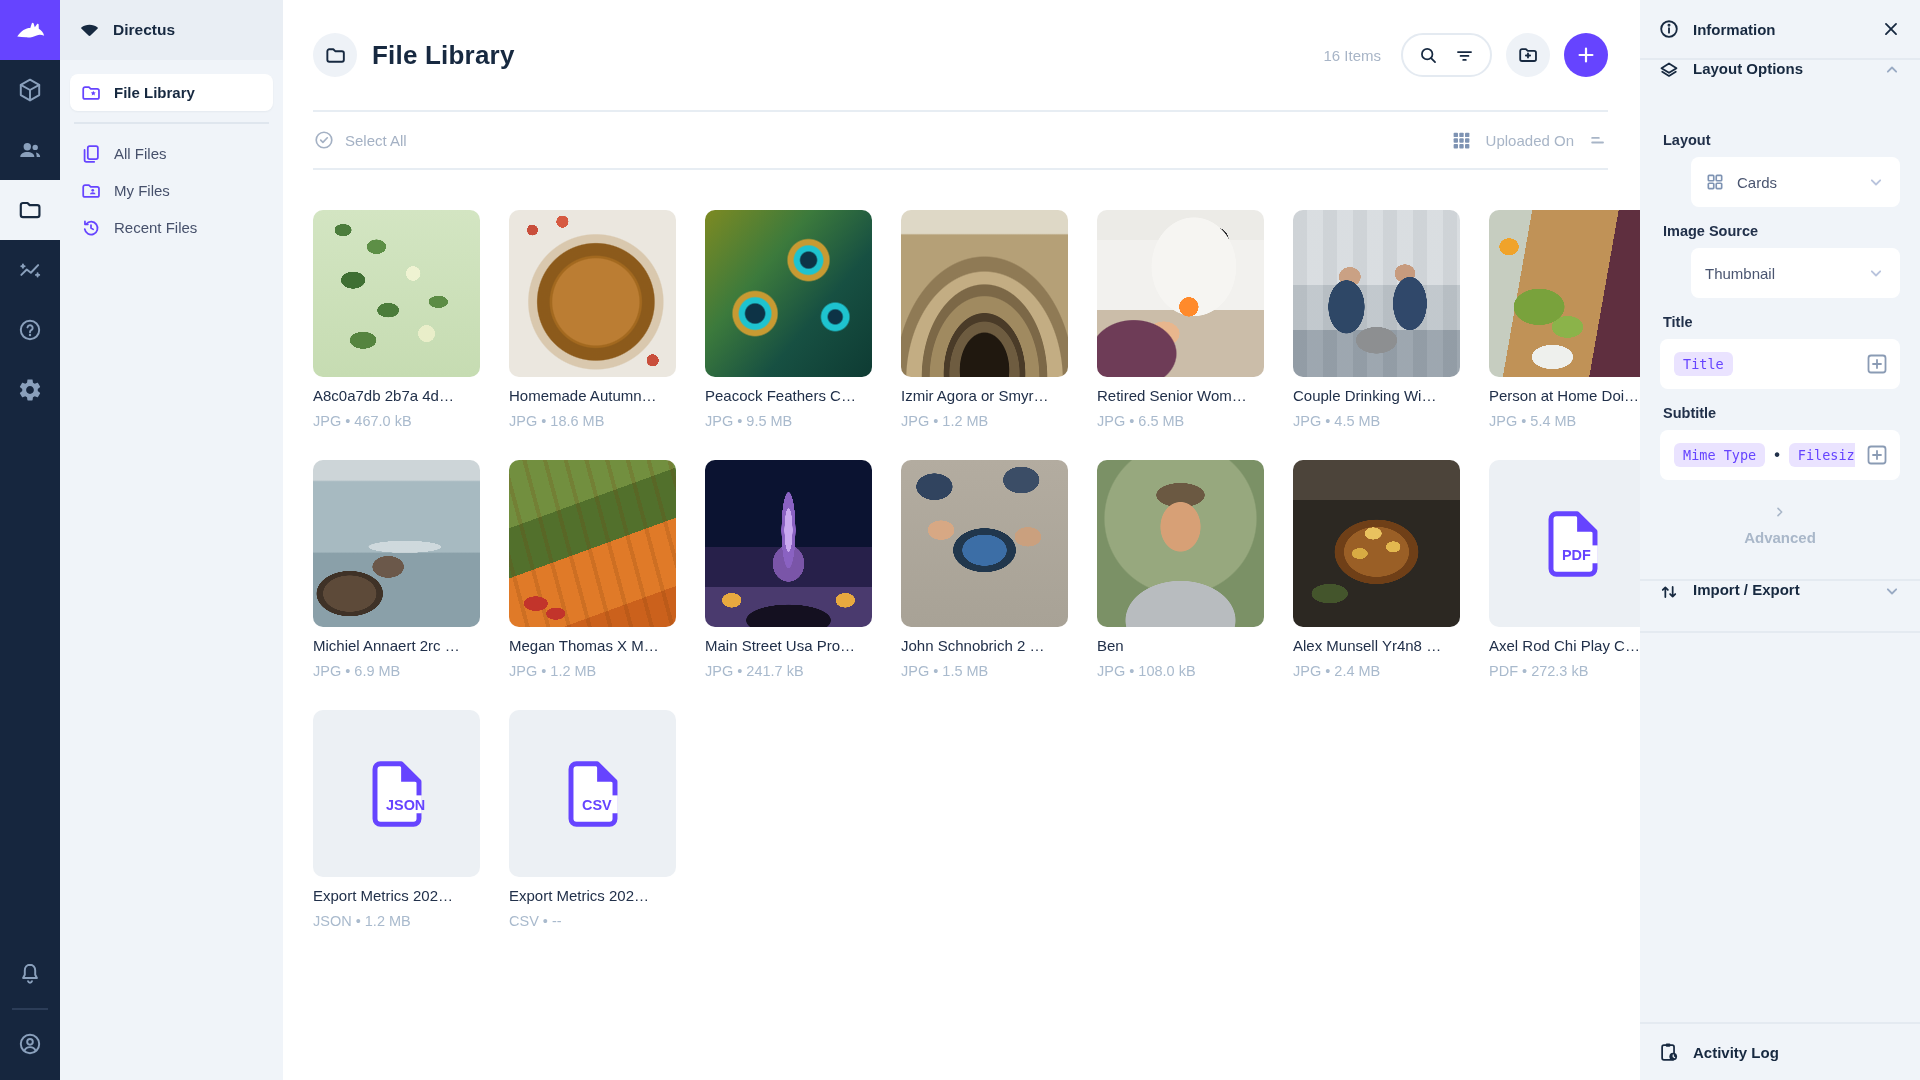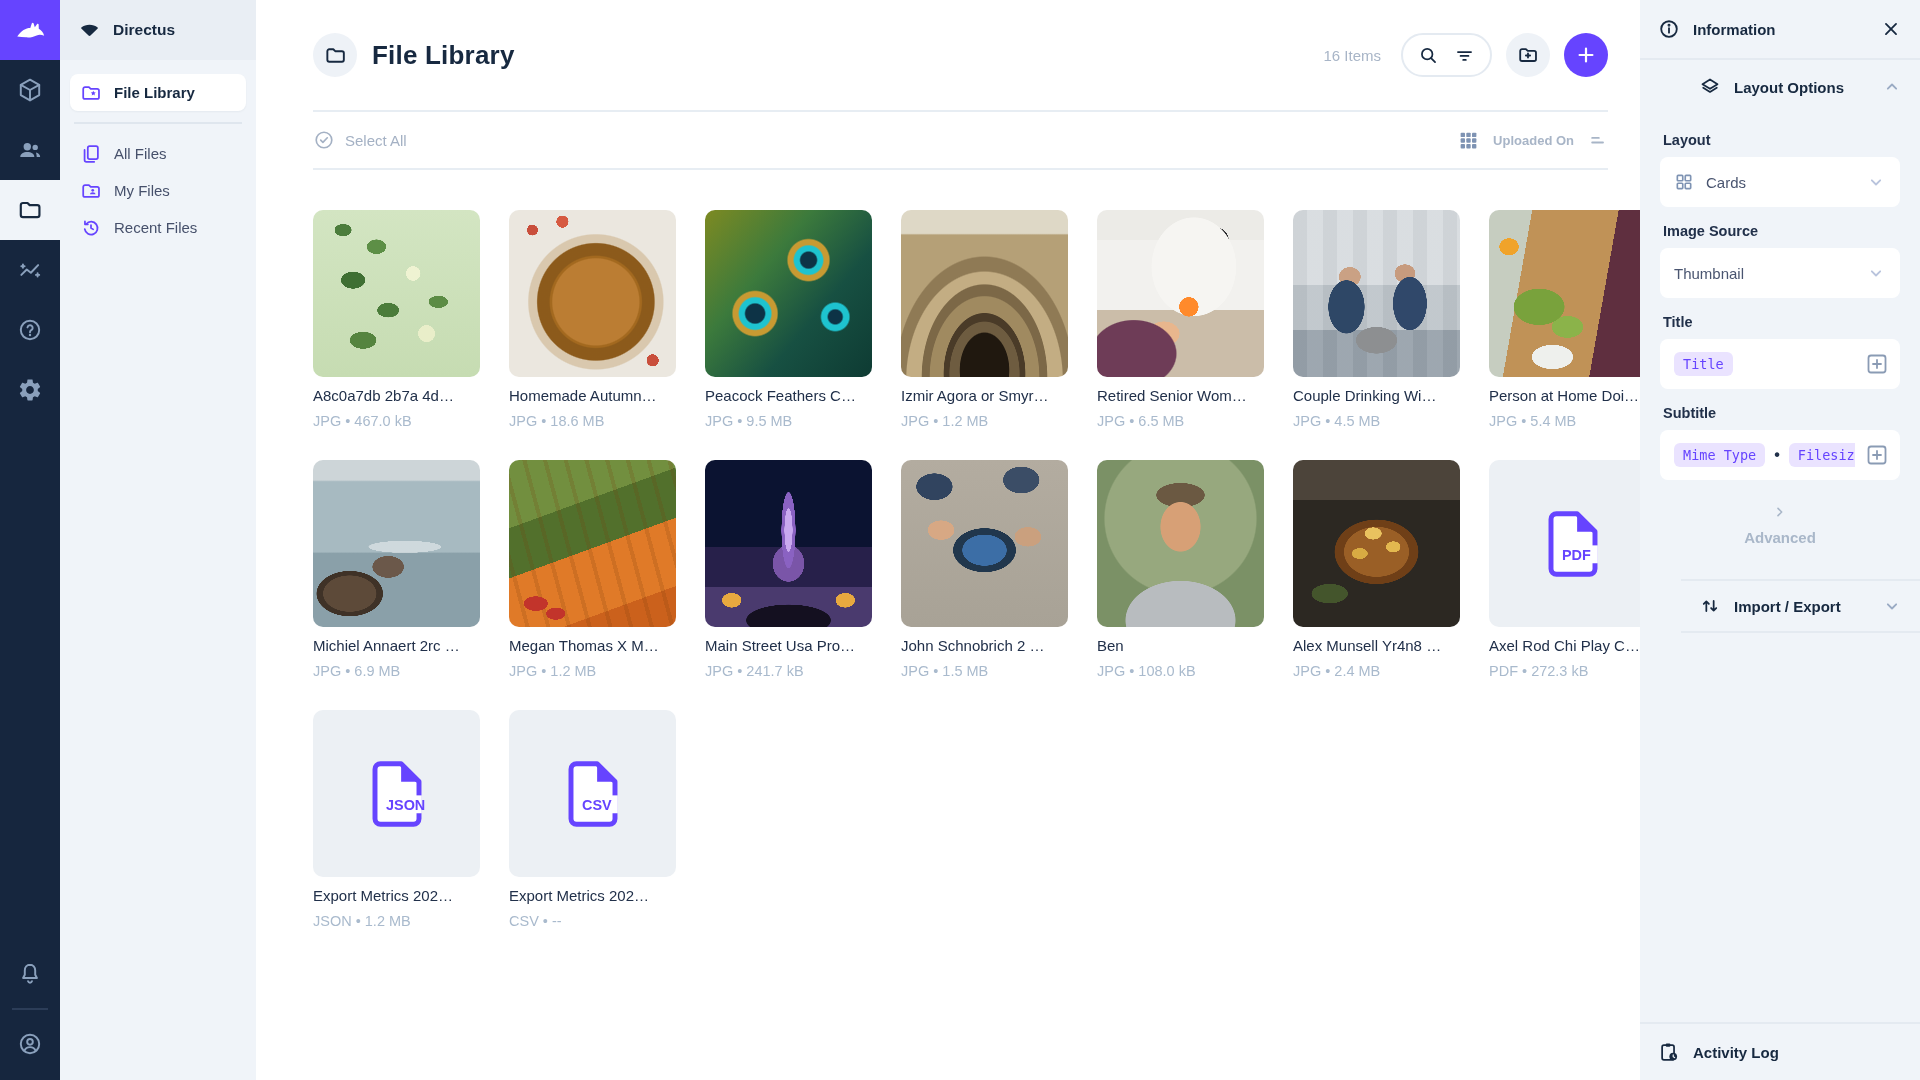--- a/index.html
+++ b/index.html
@@ -12,21 +12,21 @@
   .module-item { width:60px; height:60px; display:flex; align-items:center; justify-content:center; cursor:pointer; }
   .module-item svg { width:26px; height:26px; }
   .module-item .stroke { stroke:#8aa0bc; stroke-width:1.8; fill:none; stroke-linecap:round; stroke-linejoin:round; }
   .module-item .fill { fill:#8aa0bc; }
   .module-item.active { background:#f0f4f9; }
   .module-item.active .stroke { stroke:#172940; stroke-width:2; }
   .module-spacer { flex:1; }
   .module-divider { height:2px; background:#2c3d58; margin:4px 12px; }
 
   
-  .nav { position:absolute; left:60px; top:0; width:196px; height:1080px; background:#f0f4f9; }
+  .nav { position:absolute; left:60px; top:0; width:223px; height:1080px; background:#f0f4f9; }
   .nav-header { height:60px; background:#e9eef4; display:flex; align-items:center; padding:0 18px; gap:12px; cursor:pointer; }
   .nav-header svg { width:23px; height:23px; }
   .nav-title { font-size:15.5px; font-weight:600; color:#172940; }
   .nav-list { padding:14px 10px 0 10px; }
   .nav-item { height:37px; display:flex; align-items:center; gap:12px; padding:0 10px; border-radius:8px; cursor:pointer; color:#46506b; font-size:15px; font-weight:500; }
   .nav-item svg { width:22px; height:22px; }
   .nav-item .nstroke { stroke:#6644ff; stroke-width:1.9; fill:none; stroke-linecap:round; stroke-linejoin:round; }
   .nav-item .nfill { fill:#6644ff; }
   .nav-item.active { background:#ffffff; color:#172940; font-weight:600; box-shadow:0 1px 2px rgba(23,41,64,.05); }
   .nav-divider { height:2px; background:#dfe6ee; margin:11px 4px; }
@@ -45,21 +45,21 @@
   .circle-btn { width:44px; height:44px; border-radius:50%; border:none; background:#eef2f7; display:flex; align-items:center; justify-content:center; cursor:pointer; }
   .circle-btn svg { width:22px; height:22px; stroke:#172940; stroke-width:2; fill:none; stroke-linecap:round; stroke-linejoin:round; }
   .add-btn { width:44px; height:44px; border-radius:50%; border:none; background:#6644ff; display:flex; align-items:center; justify-content:center; cursor:pointer; }
   .add-btn svg { width:22px; height:22px; stroke:#fff; stroke-width:2.4; stroke-linecap:round; }
 
   .toolbar { height:60px; margin:0 32px 0 30px; border-top:2px solid #e7edf3; border-bottom:2px solid #e7edf3; display:flex; align-items:center; }
   .select-all { display:flex; align-items:center; gap:10px; color:#a4b1c4; font-size:15px; font-weight:500; cursor:pointer; background:none; border:none; }
   .select-all svg { width:22px; height:22px; stroke:#a4b1c4; stroke-width:1.8; fill:none; stroke-linecap:round; stroke-linejoin:round; }
   .toolbar-right { margin-left:auto; display:flex; align-items:center; gap:14px; }
   .layout-toggle svg { width:21px; height:21px; }
-  .sort-field { color:#a8b5c7; font-size:13px; font-weight:700; cursor:pointer; background:none; border:none; }
+  .sort-field { color:#a8b5c7; font-size:15px; font-weight:400; cursor:pointer; background:none; border:none; }
   .sort-dir svg { width:20px; height:20px; stroke:#a8b5c7; stroke-width:2.2; fill:none; stroke-linecap:round; }
 
   
   .grid { margin:40px 16px 0 30px; display:grid; grid-template-columns:repeat(7,167px); column-gap:21px; row-gap:29px;gap:29px; }
   .card { width:167px; cursor:pointer; }
   .thumb { width:167px; height:167px; border-radius:10px; background:#ecf0f4; }
   .thumb-doc { display:flex; align-items:center; justify-content:center; }
   .thumb-doc svg { width:56px; height:66px; }
   .card-title { margin-top:9px; font-size:15px; font-weight:500; color:#21304a; white-space:nowrap; overflow:hidden; line-height:20px; }
   .card-meta { margin-top:5px; font-size:14.5px; color:#a9bacd; font-weight:400; line-height:20px; }
@@ -149,27 +149,27 @@
     radial-gradient(52px 40px at 50% 55%, #9a5f26 0 62%, #6f3f17 63% 80%, transparent 81%),
     radial-gradient(30px 16px at 22% 80%, #44552c 60%, transparent 61%),
     linear-gradient(180deg,#4c443a 0 24%, #2c2822 24% 100%);}
 
   
   .panel { position:absolute; right:0; top:0; width:280px; height:1080px; background:#f0f4f9; }
   .panel-header { height:60px; border-bottom:2px solid #e4eaf1; display:flex; align-items:center; padding:0 18px; gap:13px; }
   .panel-header svg { width:22px; height:22px; stroke:#172940; stroke-width:2; fill:none; stroke-linecap:round; }
   .panel-header-title { font-size:15px; font-weight:600; color:#172940; }
   .panel-close { margin-left:auto; }
-  .accordion { height:54px; display:flex; align-items:center; padding:0 18px; gap:13px; cursor:pointer;margin-left:41px; }
+  .accordion { height:54px; display:flex; padding:0 18px; gap:13px; cursor:pointer; }
   .accordion svg.sec { width:22px; height:22px; stroke:#172940; stroke-width:1.9; fill:none; stroke-linecap:round; stroke-linejoin:round; }
   .accordion-title { font-size:15px; font-weight:600; color:#172940; }
   .accordion .chev { margin-left:auto; width:20px; height:20px; stroke:#9aabc4; stroke-width:2.2; fill:none; stroke-linecap:round; stroke-linejoin:round; }
   .panel-body { padding:2px 20px 0 20px; }
   .field-label { font-size:14.5px; font-weight:700; color:#21304a; margin:16px 3px 9px; }
-  .select { height:50px; background:#fff; border-radius:8px; display:flex; align-items:center; padding:0 14px; gap:12px; cursor:pointer; font-size:15px; color:#4a5570; font-weight:500; }
+  .select { height:50px; background:#fff; border-radius:8px; display:flex; align-items:center; padding:0 14px; gap:12px; cursor:pointer; font-size:15px; color:#4a5570; font-weight:500;margin-left:31px; }
   .select .chev { margin-left:auto; width:20px; height:20px; stroke:#b9c4dd; stroke-width:2.2; fill:none; stroke-linecap:round; stroke-linejoin:round; }
   .select svg.opt { width:20px; height:20px; }
   .taginput { min-height:50px; background:#fff; border-radius:8px; display:flex; align-items:center; padding:0 10px 0 14px; gap:9px; position:relative; }
   .tagrow { display:flex; align-items:center; gap:9px; overflow:hidden; flex:1; min-width:0; }
   .tag { font-family:"DejaVu Sans Mono", monospace; font-size:13.5px; color:#6644ff; background:#eae3ff; border-radius:6px; padding:4px 9px; white-space:nowrap; }
   .tag-sep { color:#21304a; font-weight:700; }
   .plus-square { flex:0 0 auto; width:26px; height:26px; background:none; border:none; cursor:pointer; display:flex; align-items:center; justify-content:center; }
   .plus-square svg { width:24px; height:24px; stroke:#8a9bb4; stroke-width:1.8; fill:none; stroke-linecap:round; stroke-linejoin:round; }
   .advanced { margin-top:24px; display:flex; align-items:center; gap:9px; cursor:pointer; background:none; border:none; width:100%;flex-direction:column; }
   .advanced svg { width:16px; height:16px; stroke:#a9b7c9; stroke-width:2.4; fill:none; stroke-linecap:round; stroke-linejoin:round; }

